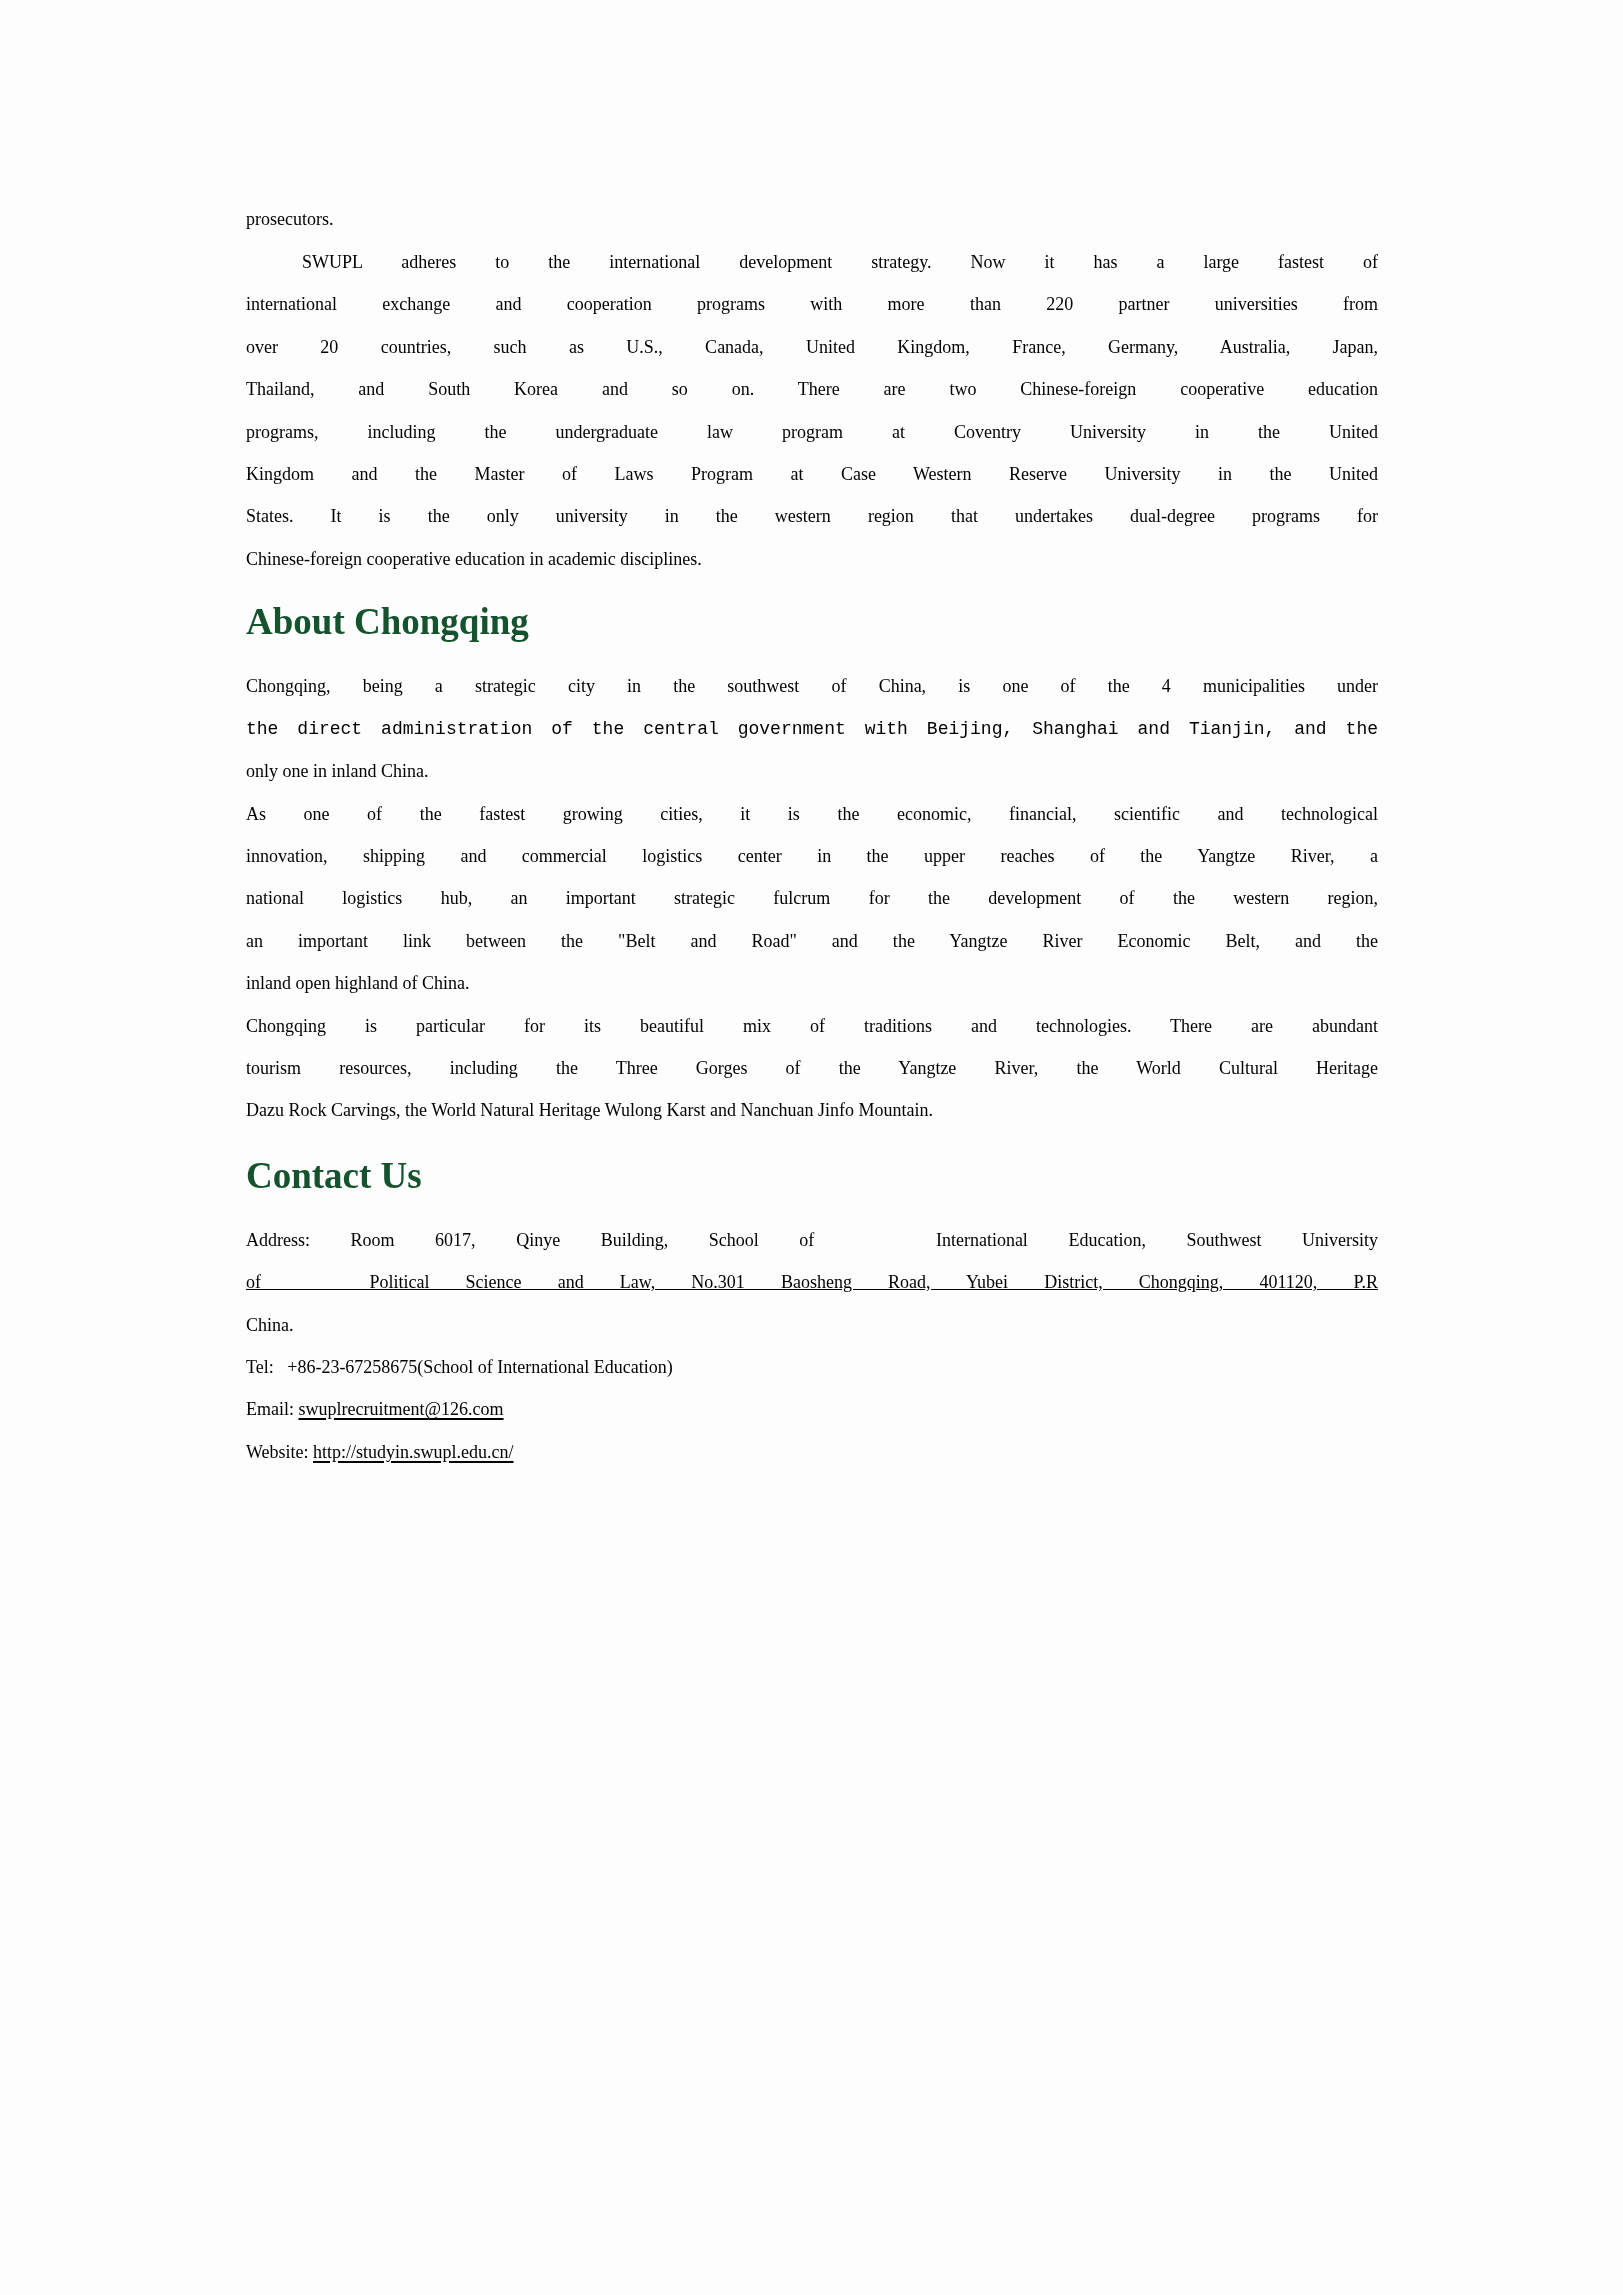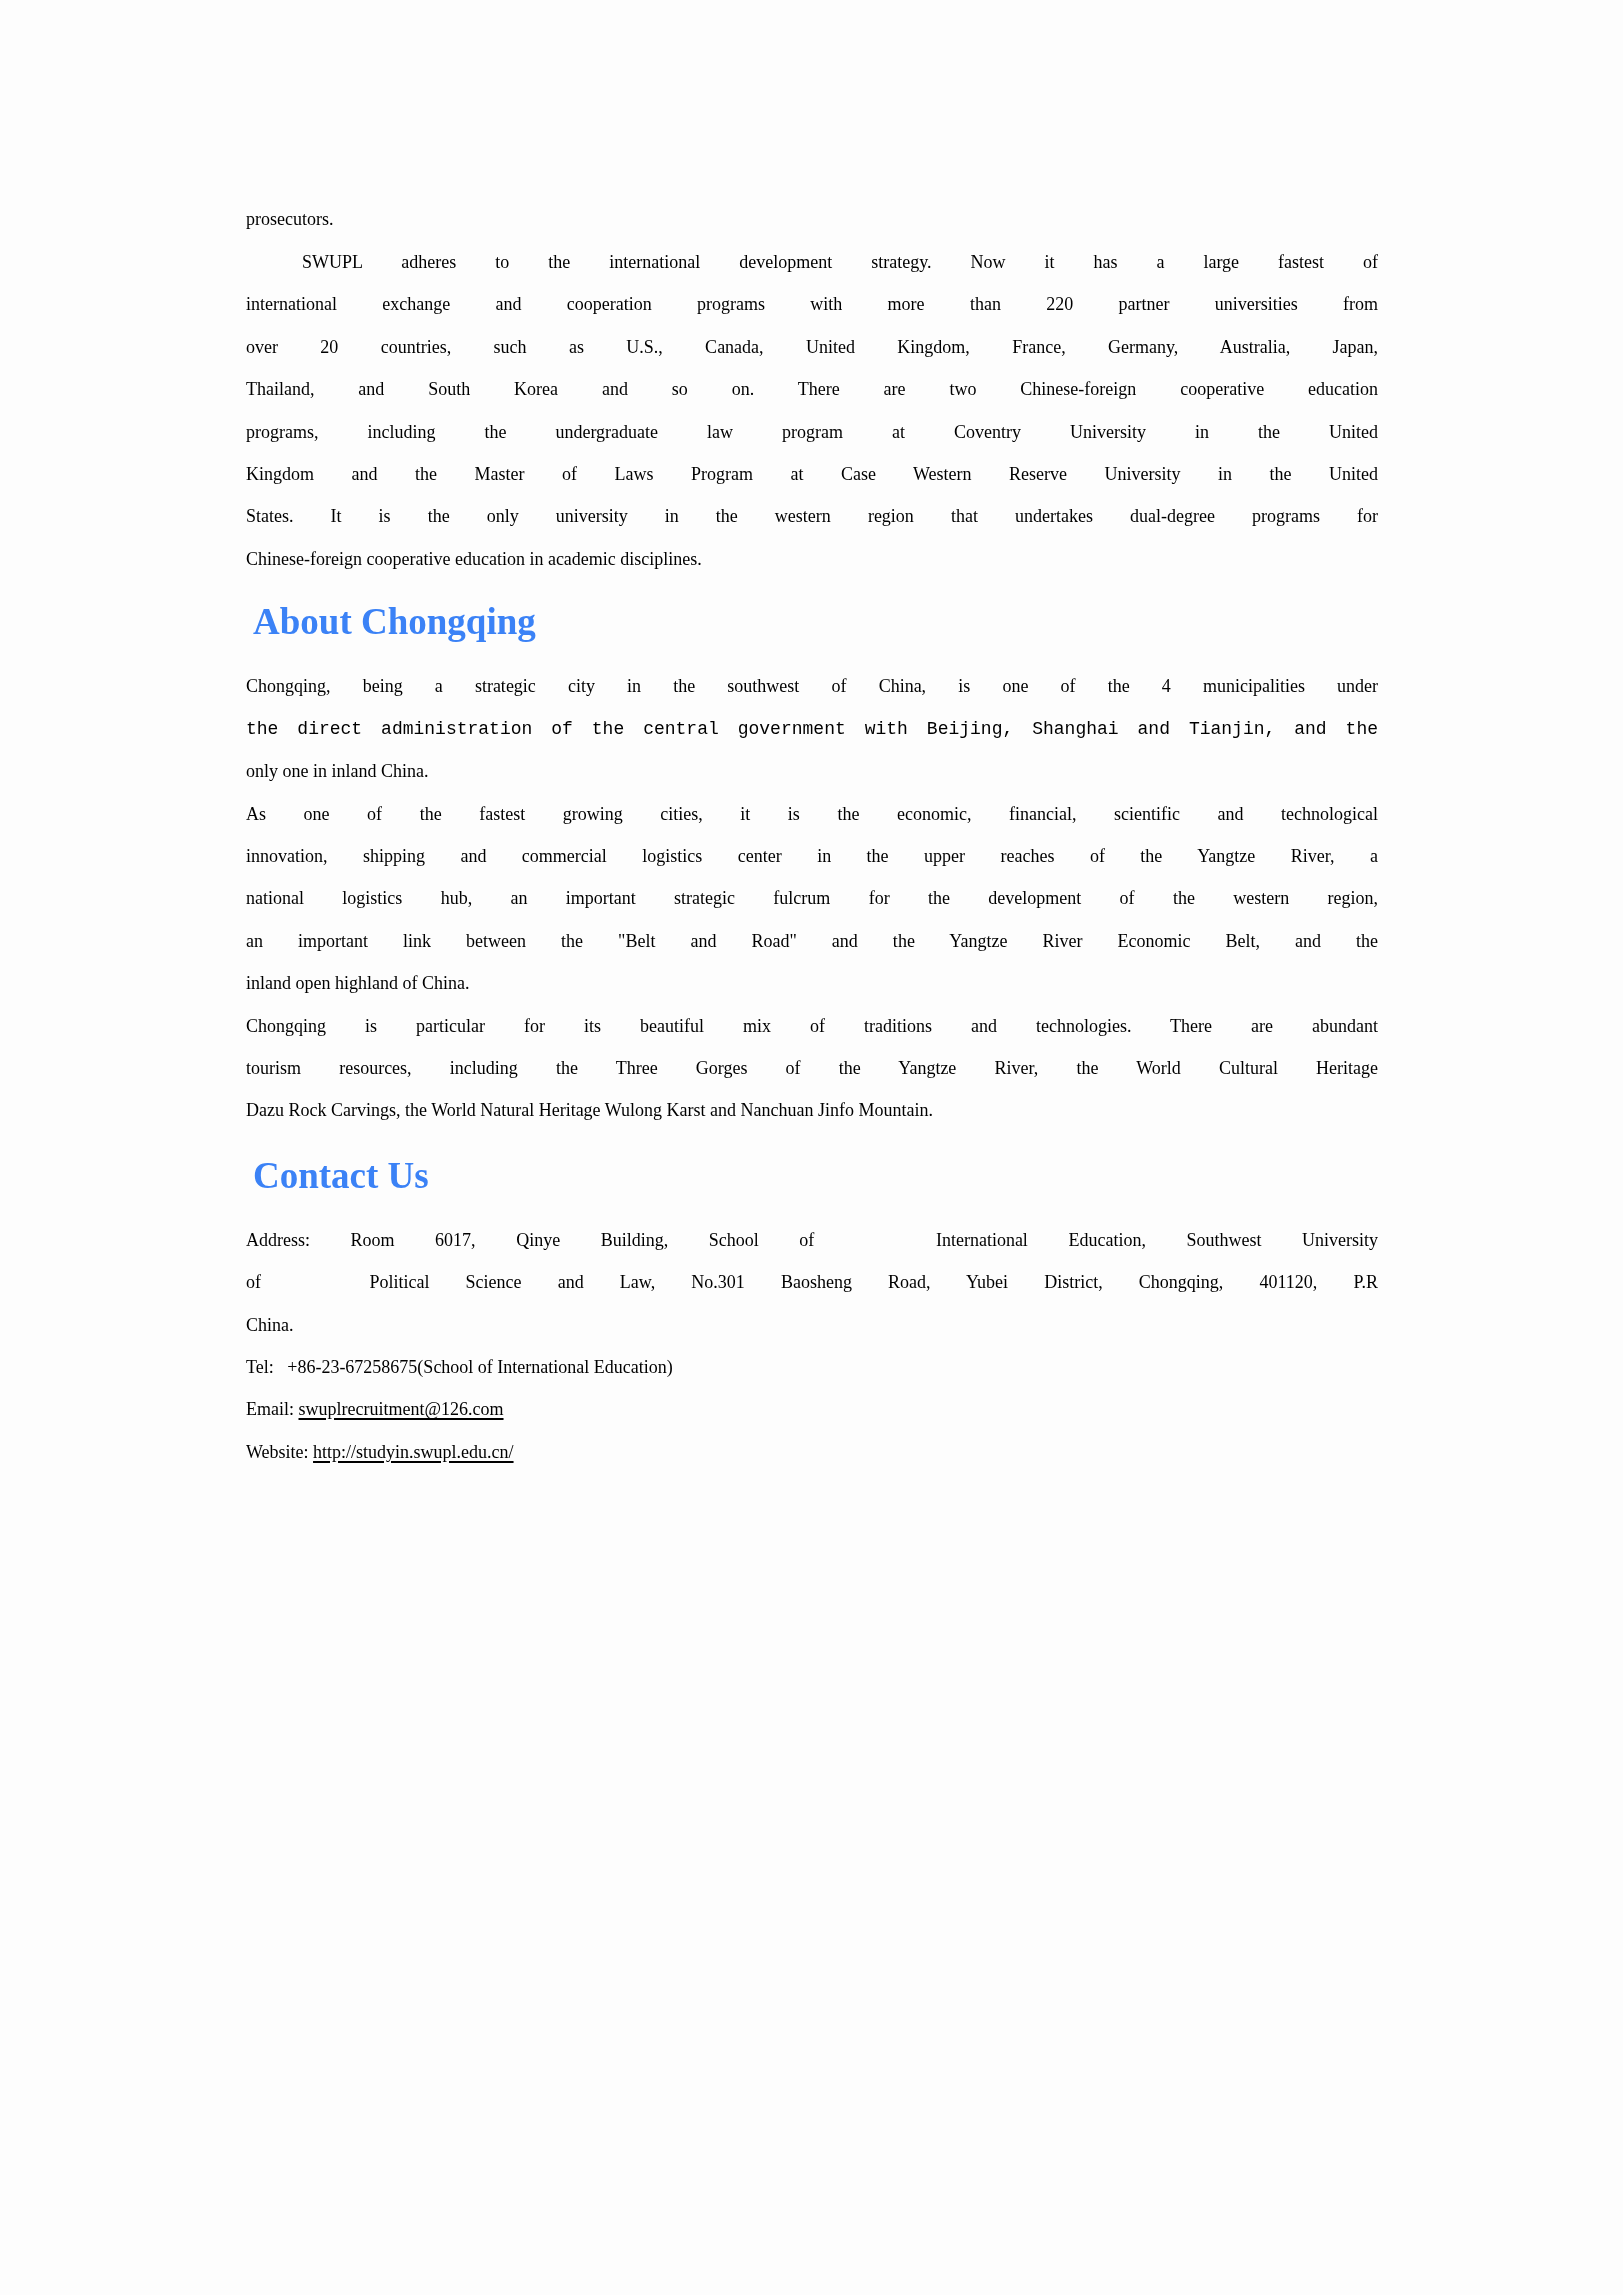--- a/index.html
+++ b/index.html
@@ -41,26 +41,26 @@
     text-align-last: justify;
     white-space: normal;
     overflow: hidden;
   }
   .line.indent {
     padding-left: 56px;
     width: 1076px;
   }
   .heading {
     position: absolute;
-    left: 7px;
+    left: 0;
     height: 48px;
     line-height: 48px;
     font-size: 37px;
     font-weight: bold;
-    color: #3b82f6;
+    color: #14532d;
     white-space: nowrap;
   }
   a.link {
     color: #000000;
     text-decoration: underline;
     text-decoration-thickness: 1.6px;
     text-underline-offset: 3.2px;
   }
   .pre { white-space: pre; }
 </style>
@@ -102,21 +102,21 @@
     <div>
       <div class="line just" style="top:1005px;">Chongqing is particular for its beautiful mix of traditions and technologies. There are abundant</div>
       <div class="line just" style="top:1047px;">tourism resources, including the Three Gorges of the Yangtze River, the World Cultural Heritage</div>
       <div class="line" style="top:1089px;">Dazu Rock Carvings, the World Natural Heritage Wulong Karst and Nanchuan Jinfo Mountain.</div>
     </div>
 
     <div class="heading" style="top:1152px;">Contact Us</div>
 
     <div>
       <div class="line just" style="top:1219px;">Address: Room 6017, Qinye Building, School of&nbsp;&nbsp; International Education, Southwest University</div>
-      <div class="line just" style="top:1261px;">of&nbsp;&nbsp; Political Science and Law, No.301 Baosheng Road, Yubei District, Chongqing, 401120, P.R</div>
+      <div class="line just" style="top:1261px;text-decoration:underline;">of&nbsp;&nbsp; Political Science and Law, No.301 Baosheng Road, Yubei District, Chongqing, 401120, P.R</div>
       <div class="line" style="top:1304px;">China.</div>
     </div>
 
     <div class="line" style="top:1346px;">
       <span>Tel:</span><span class="pre">   +86-23-67258675(School of International Education)</span>
     </div>
 
     <div class="line" style="top:1388px;">
       <span class="pre">Email: </span><a class="link">swuplrecruitment@126.com</a>
     </div>

